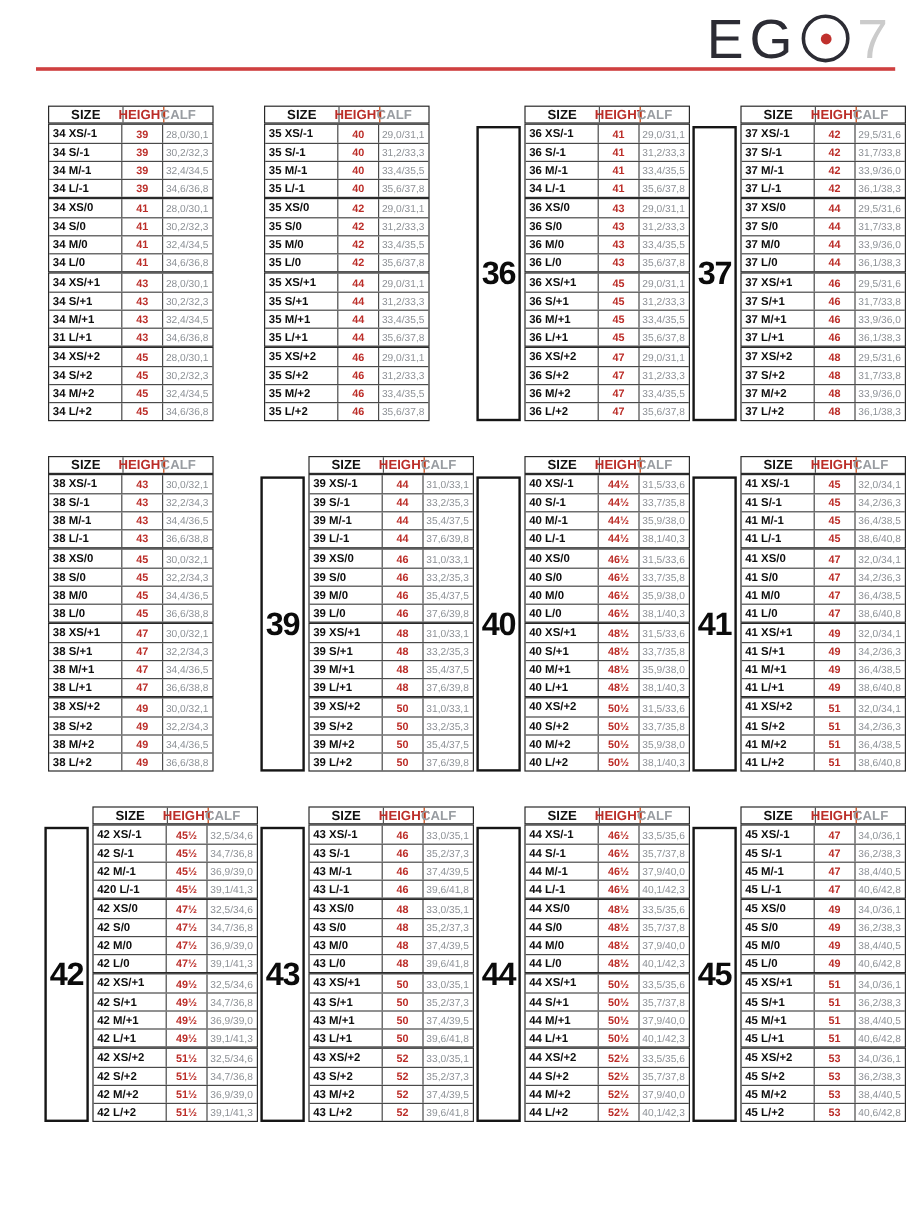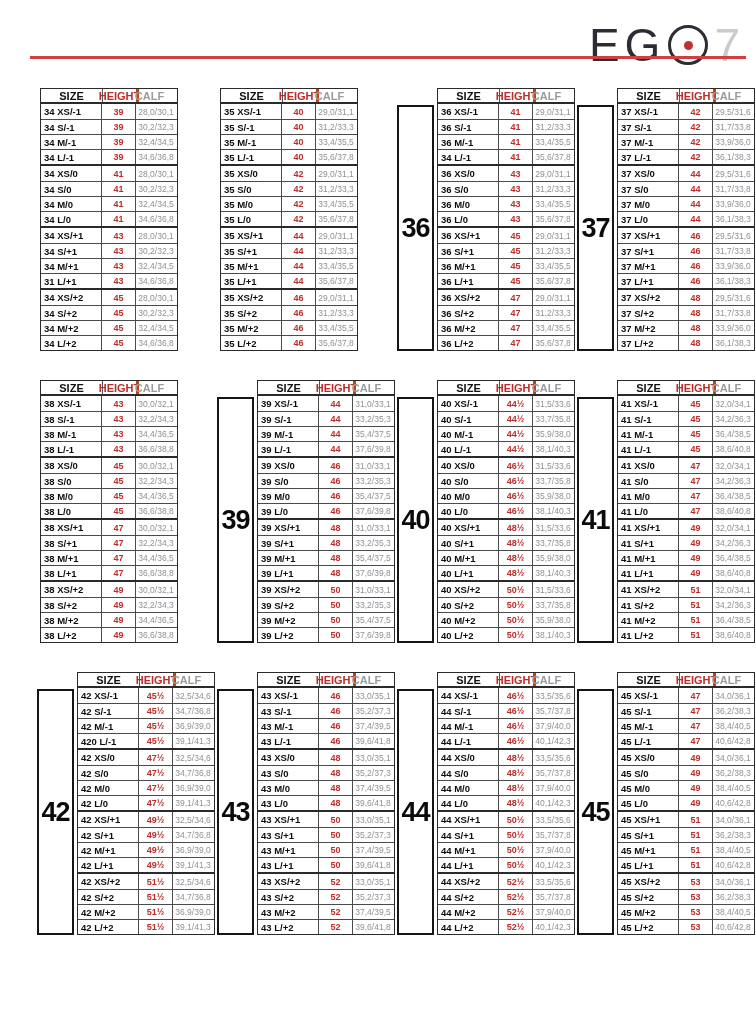--- a/index.html
+++ b/index.html
@@ -2,40 +2,40 @@
 <html><head>
 <meta charset="utf-8">
 <style>
   * { box-sizing: border-box; margin: 0; padding: 0; }
   html, body { background: #ffffff; }
   body {
     width: 756px; height: 1024px; position: relative; overflow: hidden;
     font-family: "Liberation Sans", sans-serif; color: #111;
   }
   
-  .logo { position: absolute; top: 23px; right: 16px; display: flex; align-items: center; }
+  .logo { position: absolute; top: 10px; right: 16px; display: flex; align-items: center; }
   .logo .eg { font-size: 46px; line-height: 44px; letter-spacing: 5px; color: #2c2c34; font-weight: 400; }
   .logo .o-circle { width: 40px; height: 40px; border: 3px solid #2c2c34; border-radius: 50%;
     display: flex; align-items: center; justify-content: center; margin: 0 1px 0 3px; }
   .logo .dot { width: 9px; height: 9px; border-radius: 50%; background: #c0312d; }
   .logo .seven { font-size: 46px; line-height: 44px; color: #cbcbcb; margin-left: 5px; font-weight: 400; }
   .rule { position: absolute; top: 56px; left: 30px; width: 716px; height: 3px; background: #cf4040; }
   
   .grid { position: absolute; top: 88px; left: 37px; width: 720px; }
   .trow { display: flex; margin-bottom: 29px; }
   .unit { width: 180px; display: flex; align-items: stretch; }
   .numbox { width: 37px; border: 2px solid #161616; margin-top: 17px;
     display: flex; align-items: center; justify-content: center;
     font-size: 27px; font-weight: 700; letter-spacing: -1px; color: #0b0b0b; }
   .tcol { width: 138px; margin-left: 3px; }
   .thead { display: flex; border: 1.5px solid #2a2a2a; height: 15px; background: #fff; }
   .th { font-size: 11px; font-weight: 700; display: flex; align-items: center; justify-content: center; }
   .th-size { width: 61px; color: #101010; }
   .th-height { width: 34px; color: #bb2d28; border-left: 1px solid #555; }
-  .th-calf { width: 24px; color: #989ca1; border-left: 3px solid #c2410c; }
+  .th-calf { width: 24px; color: #989ca1; border-left: 1px solid #c2410c; }
   .group { border: 1.5px solid #2a2a2a; margin-top: 0; }
   .group:first-of-type { margin-top: 2px; }
   .drow { display: flex; height: 15px; }
   .drow + .drow { border-top: 1px solid #4a4a4a; }
   .cell { display: flex; align-items: center; }
   .c-size { width: 61px; padding-left: 3px; font-size: 9.5px; font-weight: 700; color: #0d0d0d;
     border-right: 1px solid #4a4a4a; }
   .c-height { width: 34px; justify-content: center; font-size: 9px; font-weight: 700; color: #bb2d28;
     border-right: 1px solid #4a4a4a; }
   .c-calf { width: 40px; justify-content: center; font-size: 8.5px; color: #8d9196; }

